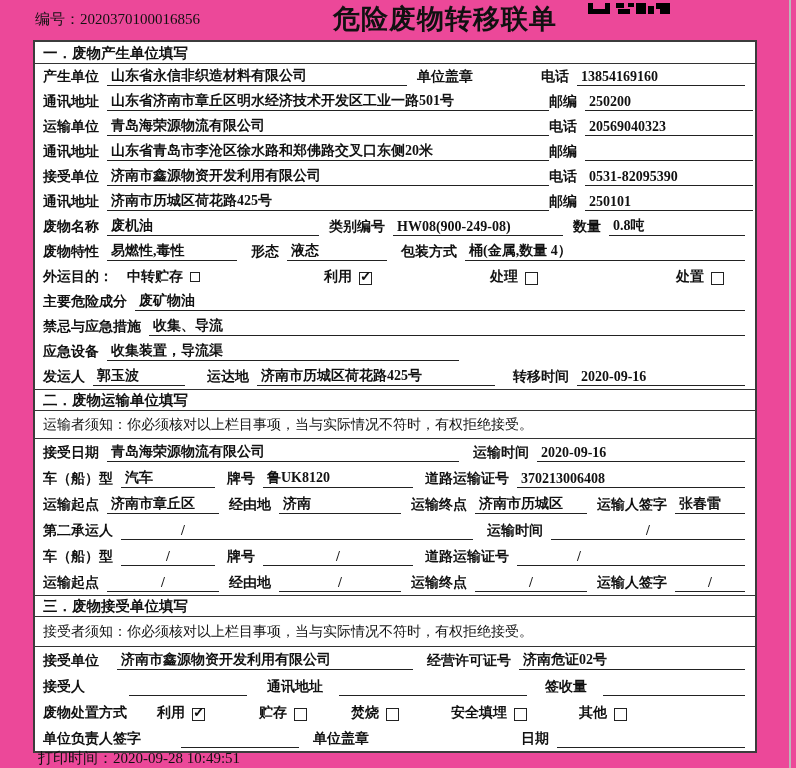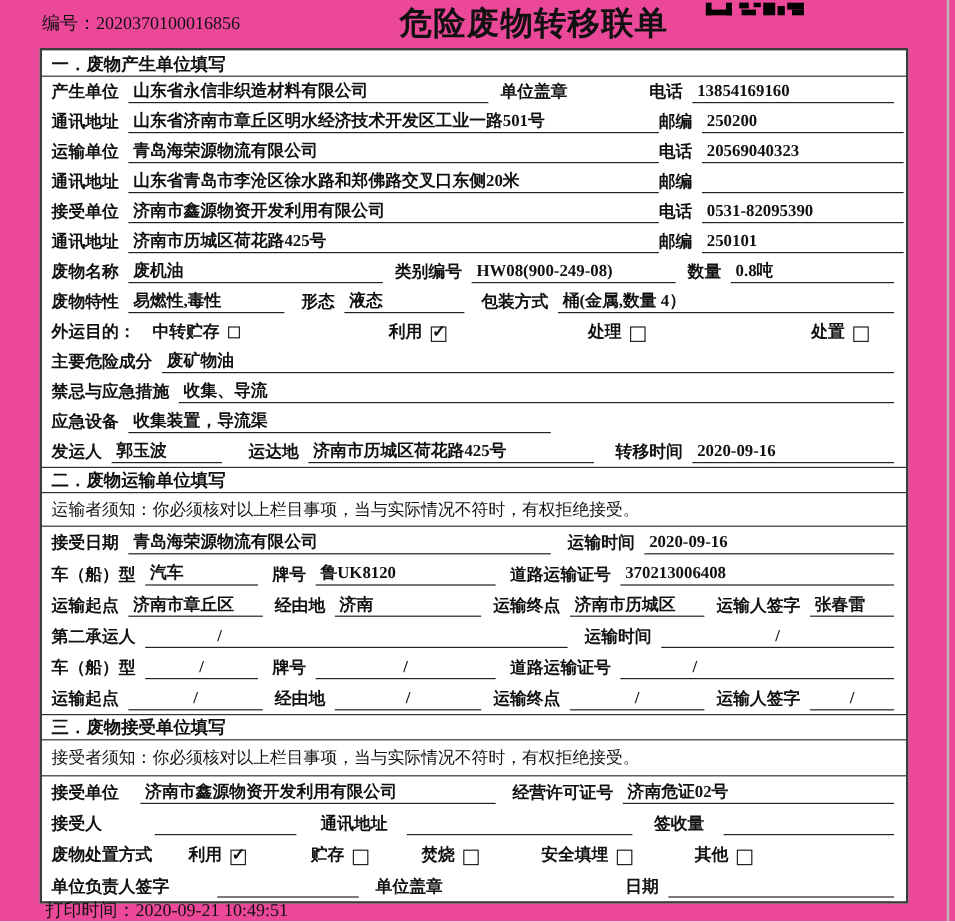--- a/index.html
+++ b/index.html
@@ -261,14 +261,14 @@
     <div class="row h26">
       <span class="lbl">单位负责人签字</span>
       <span class="uv" style="width:118px;margin-left:40px"></span>
       <span class="lbl" style="margin-left:14px">单位盖章</span>
       <span class="lbl" style="margin-left:152px">日期</span>
       <span class="uv grow"></span>
     </div>
 
   </div>
 
-  <div class="print-line"><span>打印时间：</span><span>2020-09-21 10:49:51</span></div>
+  <div class="print-line"><span>打印时间：</span><span>2020-09-28 10:49:51</span></div>
 </div>
 
 </body></html>

